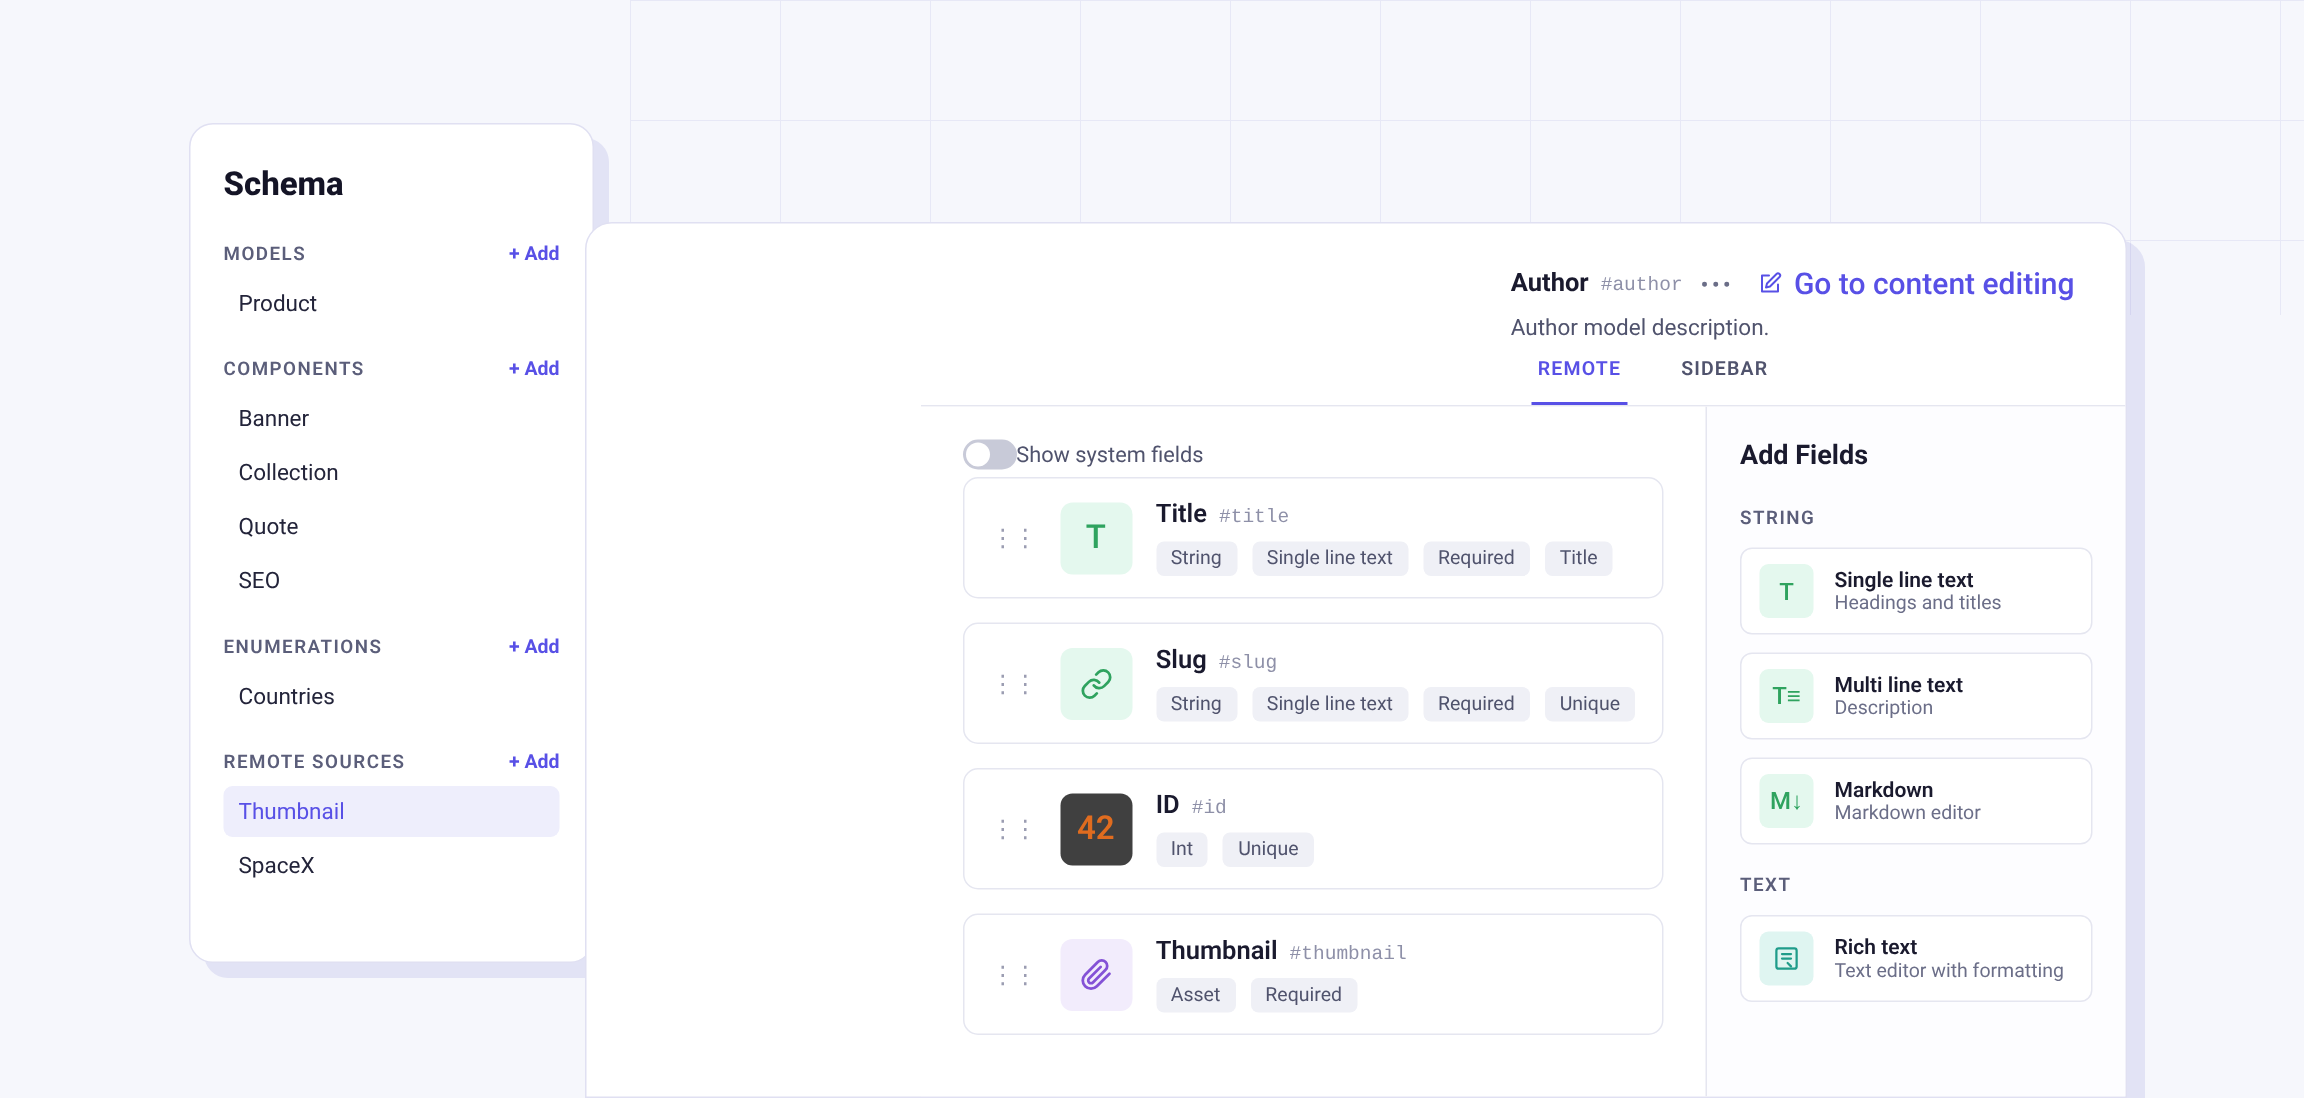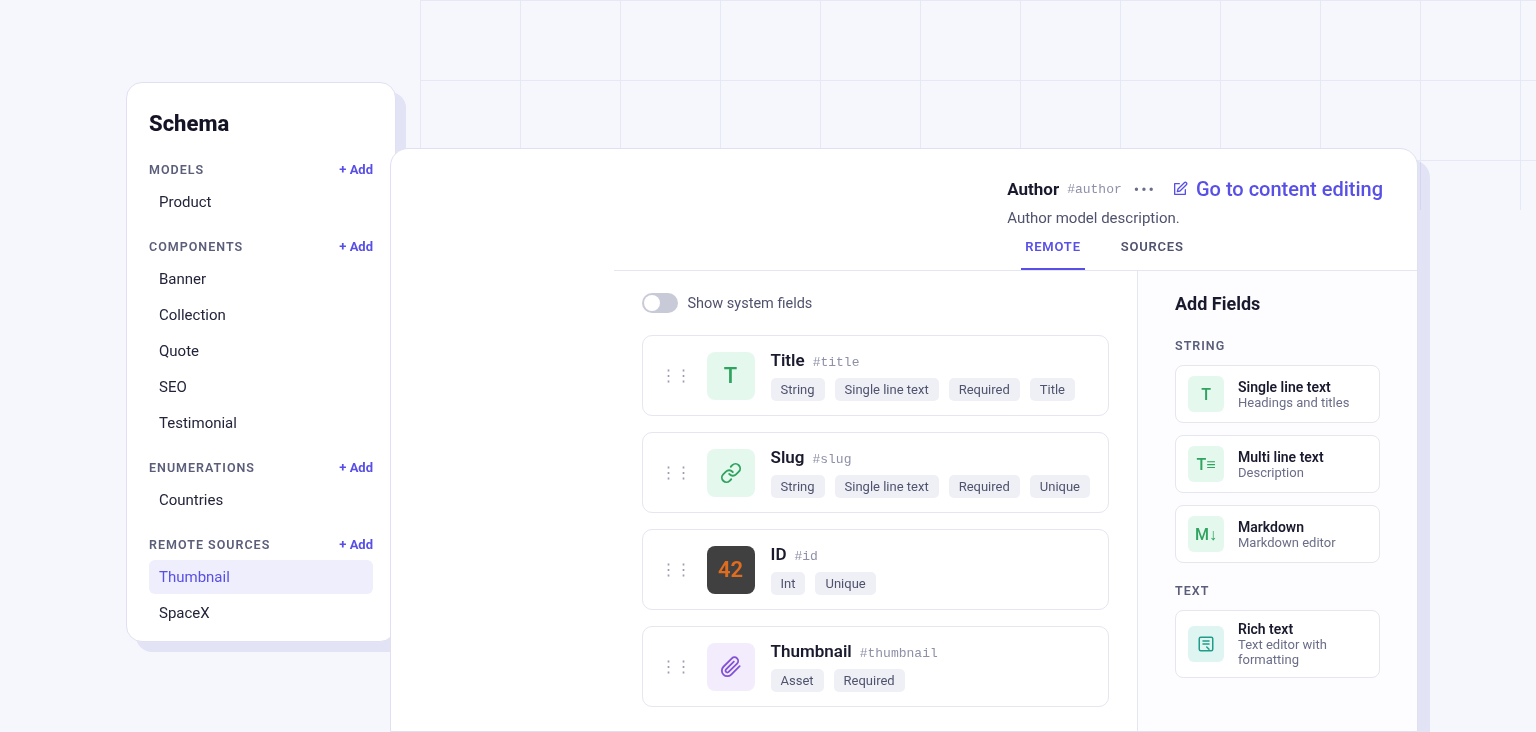--- a/index.html
+++ b/index.html
@@ -161,29 +161,29 @@
   }
   .fields-col {
     flex: 1;
     padding: 22px 28px;
     overflow: hidden;
     background: #fff;
   }
   .right-col {
     width: 280px;
     border-left: 1px solid #e5e6f0;
-    padding: 22px 37px;
+    padding: 22px 22px;
     background: #fdfdff;
   }
 
   .toggle-row {
     display: flex;
     align-items: center;
-    gap: 10px;
-    margin-bottom: 22px;
+    gap: 0;
+    margin-bottom: 5px;
   }
   .toggle {
     width: 36px;
     height: 20px;
     background: #c8cad8;
     border-radius: 20px;
     position: relative;
     cursor: pointer;
   }
   .toggle::after {
@@ -308,21 +308,20 @@
   <div class="nav-item">Product</div>
 
   <div class="section-header">
     <span class="section-label">COMPONENTS</span>
     <span class="add-btn">+ Add</span>
   </div>
   <div class="nav-item">Banner</div>
   <div class="nav-item">Collection</div>
   <div class="nav-item">Quote</div>
   <div class="nav-item">SEO</div>
-  <div class="nav-item">Testimonial</div>
 
   <div class="section-header">
     <span class="section-label">ENUMERATIONS</span>
     <span class="add-btn">+ Add</span>
   </div>
   <div class="nav-item">Countries</div>
 
   <div class="section-header">
     <span class="section-label">REMOTE SOURCES</span>
     <span class="add-btn">+ Add</span>
@@ -342,21 +341,21 @@
         <svg viewBox="0 0 24 24" fill="none" stroke-width="2" stroke-linecap="round" stroke-linejoin="round">
             <path d="M11 4H4v16h16v-7"></path>
             <path d="M18.5 2.5a2.1 2.1 0 0 1 3 3L12 15l-4 1 1-4 9.5-9.5z"></path>
           </svg>
         <span>Go to content editing</span>
       </span>
     </div>
     <div class="model-desc">Author model description.</div>
     <div class="tabs">
       <div class="tab active">REMOTE</div>
-      <div class="tab">SOURCES</div>
+      <div class="tab">SIDEBAR</div>
     </div>
   </div>
 
   <div class="body-split">
     <div class="fields-col">
       <div class="toggle-row">
         <div class="toggle"></div>
         <span class="toggle-label">Show system fields</span>
       </div>
 

